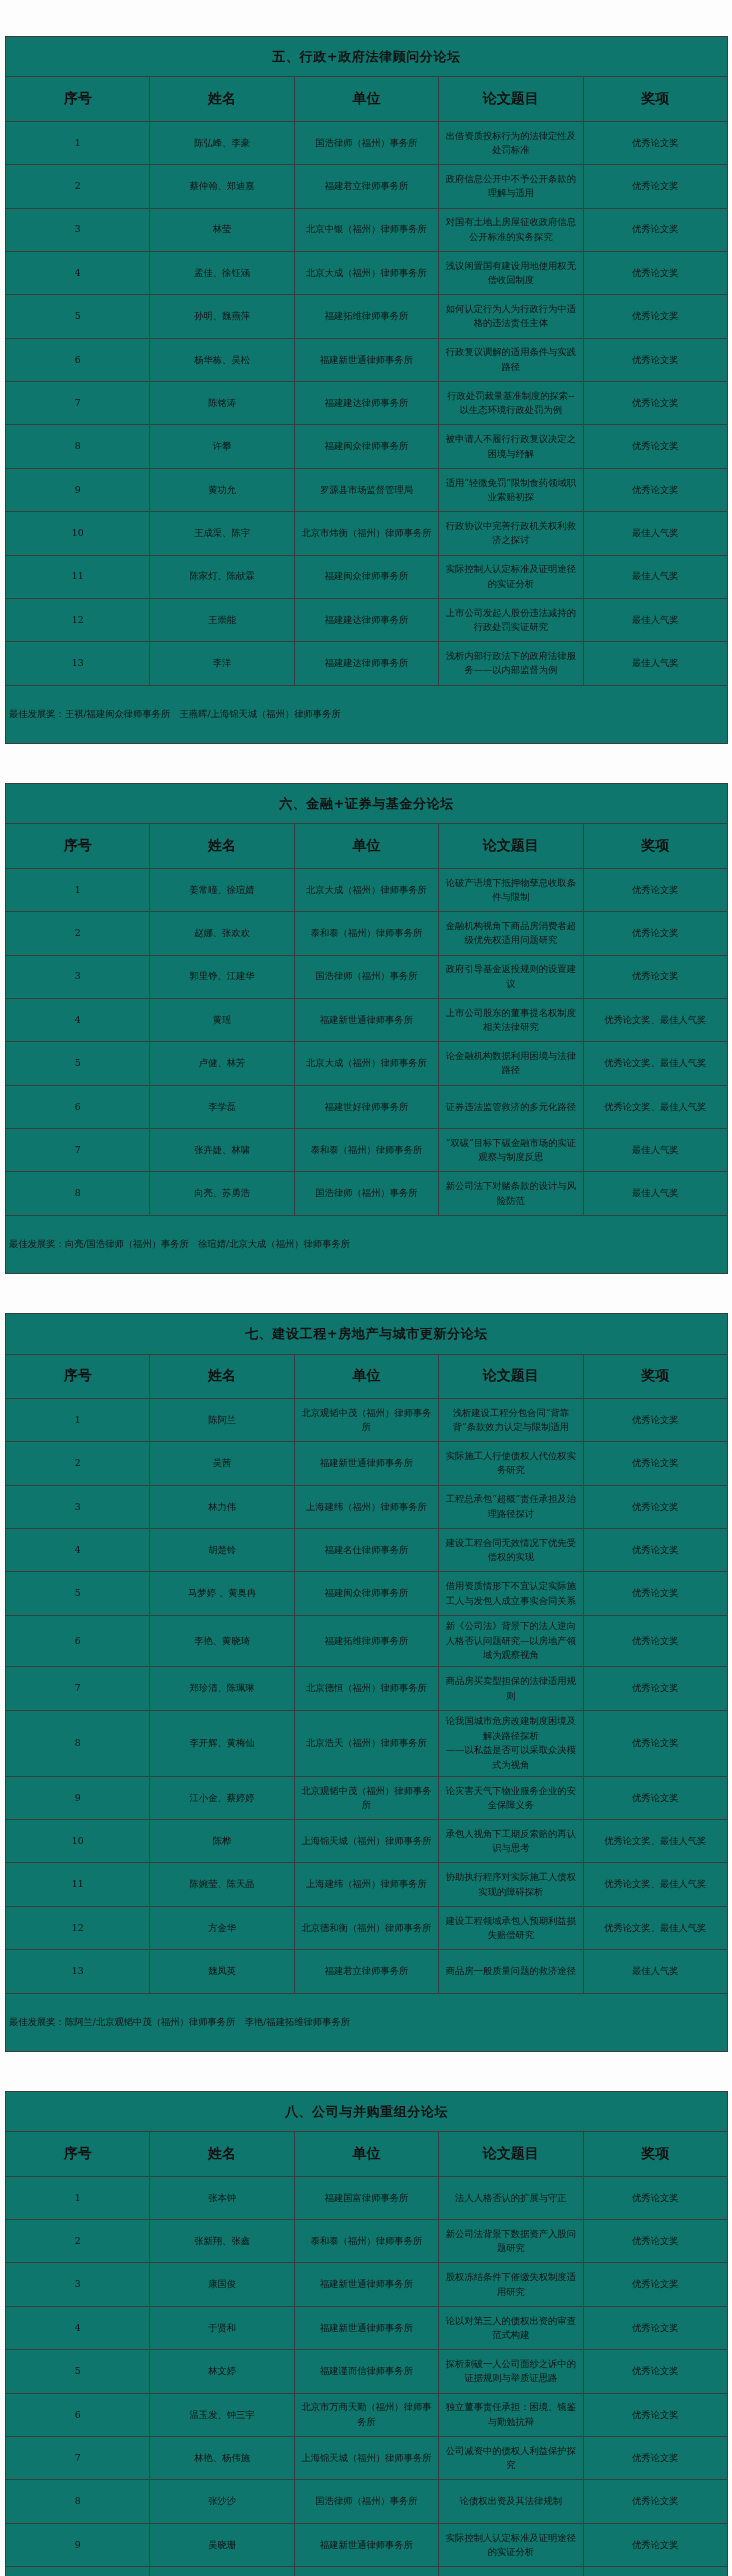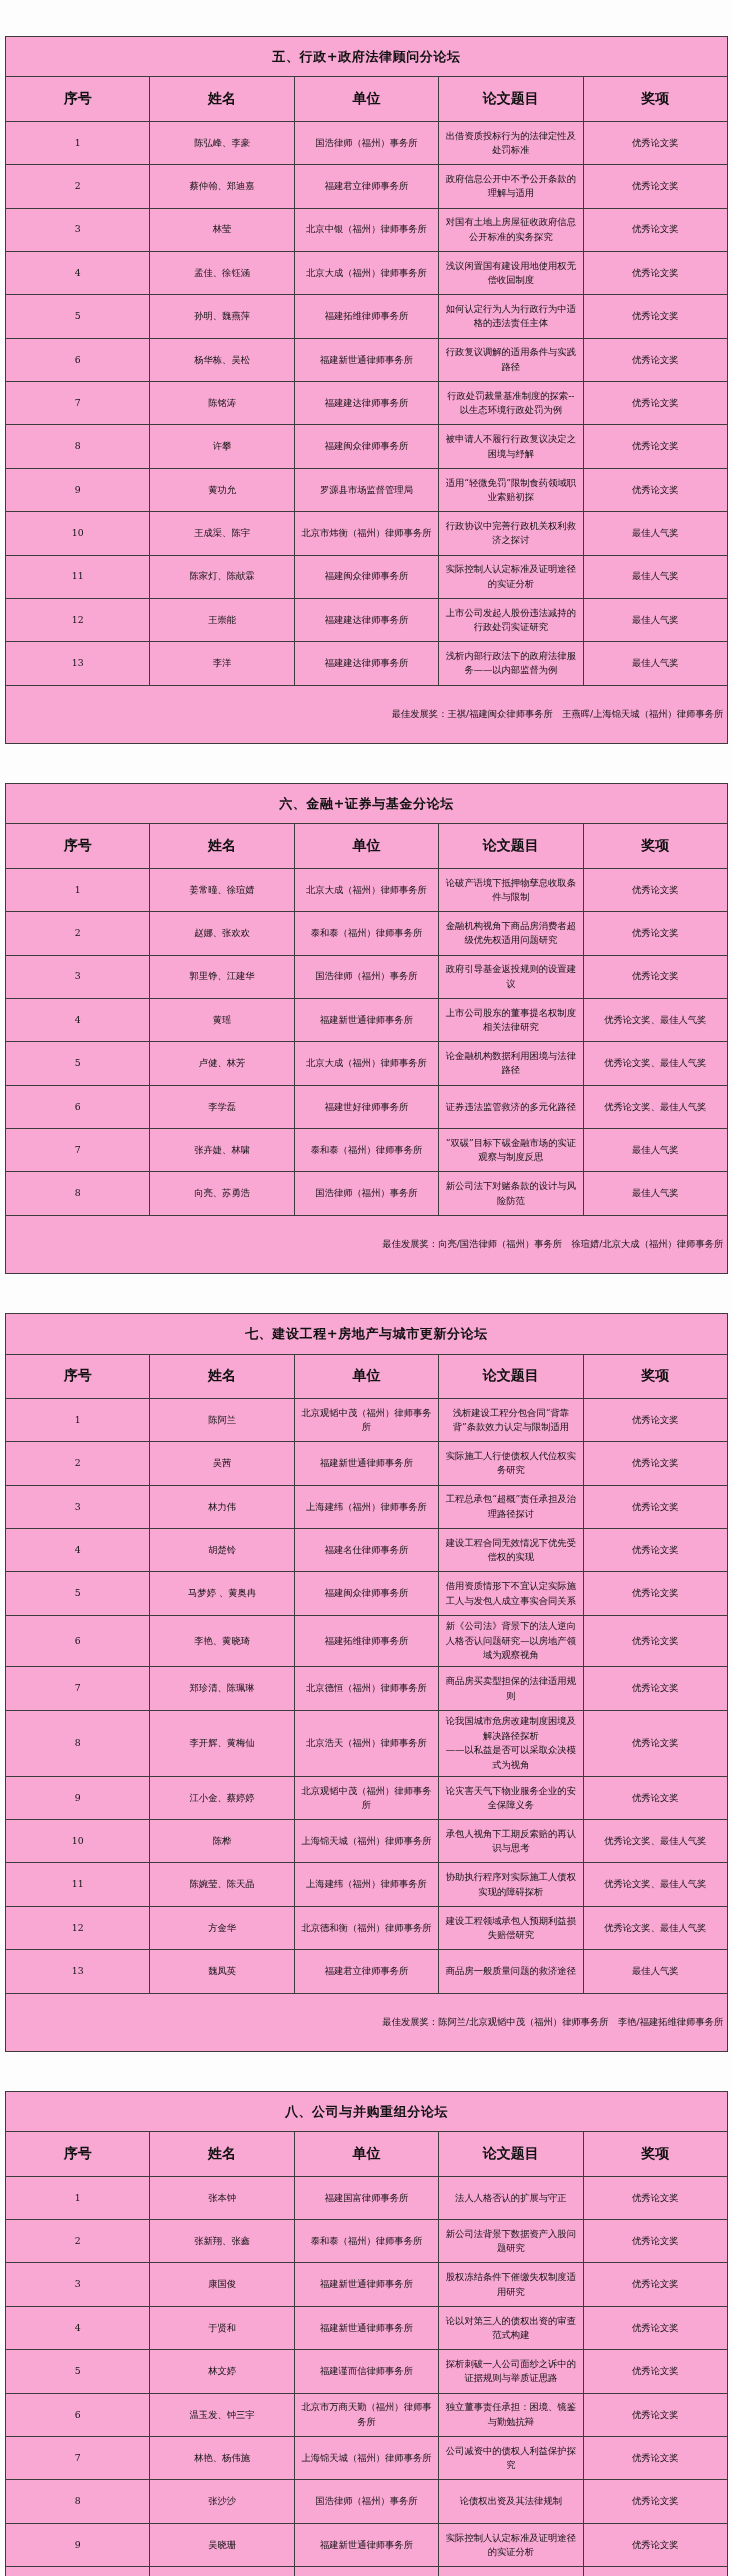--- a/index.html
+++ b/index.html
@@ -19,21 +19,21 @@
   section.forum-section {
     margin: 0 5px 39px 5px;
   }
   section.forum-section:last-child {
     margin-bottom: 5px;
   }
   table.forum-table {
     width: 100%;
     border-collapse: collapse;
     table-layout: fixed;
-    background: #f9a8d4;
+    background: #0f766e;
   }
   table.forum-table th,
   table.forum-table td {
     border: 0.6px solid #3c3c3c;
     text-align: center;
     vertical-align: middle;
     padding: 3.7px 3.7px;
     line-height: 1.55;
     word-break: break-all;
   }
@@ -58,21 +58,21 @@
     margin-left: 20px;
   }
   .col-no    { width: 4.4%;  }
   .col-name  { width: 13.2%; }
   .col-unit  { width: 22.6%; }
   .col-title { width: 42.0%; }
   .col-award { width: 17.8%; }
   tfoot td.footer-cell {
     height: 50px;
     font-size: 9.3px;
-    text-align: right;
+    text-align: left;
     padding-left: 3.1px;
   }
 </style>
 </head>
 <body>
 
 <div class="page">
   <section class="forum-section">
       <table class="forum-table">
         <thead>

